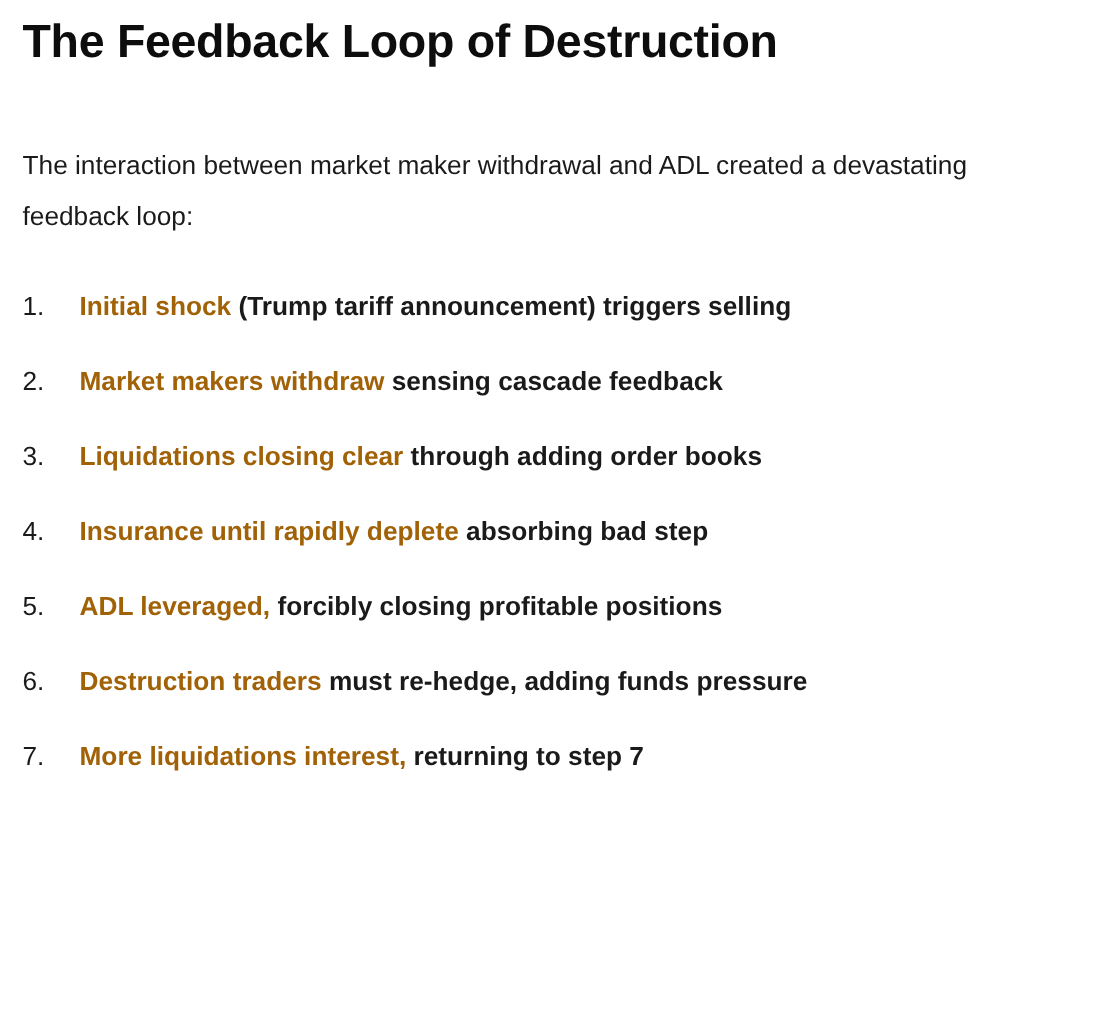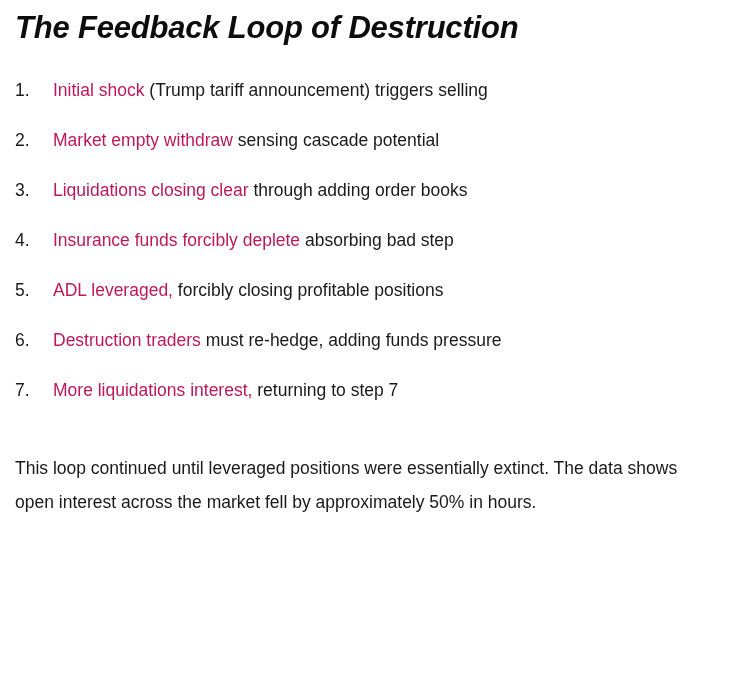--- a/index.html
+++ b/index.html
@@ -23,21 +23,20 @@
     padding: 0 15px;
   }
   .page-title {
     font-size: 31px;
     font-weight: bold;
     line-height: 38px;
     letter-spacing: -0.2px;
     color: #0d0d0d;
     margin: 0;
     padding-top: 9px;
-    font-style: italic;
   }
   .intro-paragraph {
     font-size: 17.5px;
     line-height: 34px;
     color: #1a1a1a;
     margin: 0;
     padding-top: 46px;
     max-width: 690px;
   }
   .steps-list {
@@ -56,70 +55,70 @@
   }
   .step-marker {
     position: absolute;
     left: 0;
     top: 0;
     width: 30px;
     font-size: 17.5px;
     color: #1a1a1a;
   }
   .step-lead {
-    font-weight: normal;
-    color: #be185d;
+    font-weight: bold;
+    color: #a16207;
   }
   .step-rest {
-    font-weight: normal;
+    font-weight: bold;
   }
   .closing-paragraph {
     font-size: 17.5px;
     line-height: 34px;
     color: #1a1a1a;
     margin: 0;
     padding-top: 23px;
     max-width: 690px;
   }
 </style>
 </head>
 <body>
 
 <div class="page">
 
   <h1 class="page-title">The Feedback Loop of Destruction</h1>
 
+  <p class="intro-paragraph">The interaction between market maker withdrawal and ADL created a devastating feedback loop:</p>
 
   <ol class="steps-list">
 
     <li class="step-item">
       <span class="step-marker">1.</span><span class="step-lead">Initial shock</span><span class="step-rest"> (Trump tariff announcement) triggers selling</span>
     </li>
 
     <li class="step-item">
-      <span class="step-marker">2.</span><span class="step-lead">Market empty withdraw</span><span class="step-rest"> sensing cascade potential</span>
+      <span class="step-marker">2.</span><span class="step-lead">Market makers withdraw</span><span class="step-rest"> sensing cascade feedback</span>
     </li>
 
     <li class="step-item">
       <span class="step-marker">3.</span><span class="step-lead">Liquidations closing clear</span><span class="step-rest"> through adding order books</span>
     </li>
 
     <li class="step-item">
-      <span class="step-marker">4.</span><span class="step-lead">Insurance funds forcibly deplete</span><span class="step-rest"> absorbing bad step</span>
+      <span class="step-marker">4.</span><span class="step-lead">Insurance until rapidly deplete</span><span class="step-rest"> absorbing bad step</span>
     </li>
 
     <li class="step-item">
       <span class="step-marker">5.</span><span class="step-lead">ADL leveraged,</span><span class="step-rest"> forcibly closing profitable positions</span>
     </li>
 
     <li class="step-item">
       <span class="step-marker">6.</span><span class="step-lead">Destruction traders</span><span class="step-rest"> must re-hedge, adding funds pressure</span>
     </li>
 
     <li class="step-item">
       <span class="step-marker">7.</span><span class="step-lead">More liquidations interest,</span><span class="step-rest"> returning to step 7</span>
     </li>
 
   </ol>
 
-  <p class="closing-paragraph">This loop continued until leveraged positions were essentially extinct. The data shows open interest across the market fell by approximately 50% in hours.</p>
 
 </div>
 
 </body></html>

